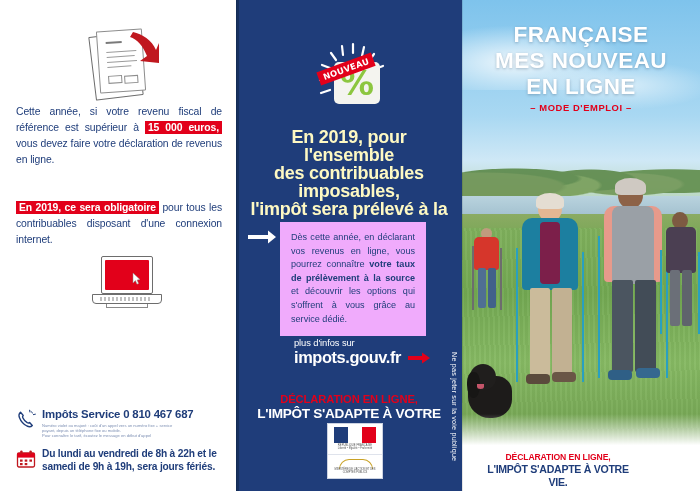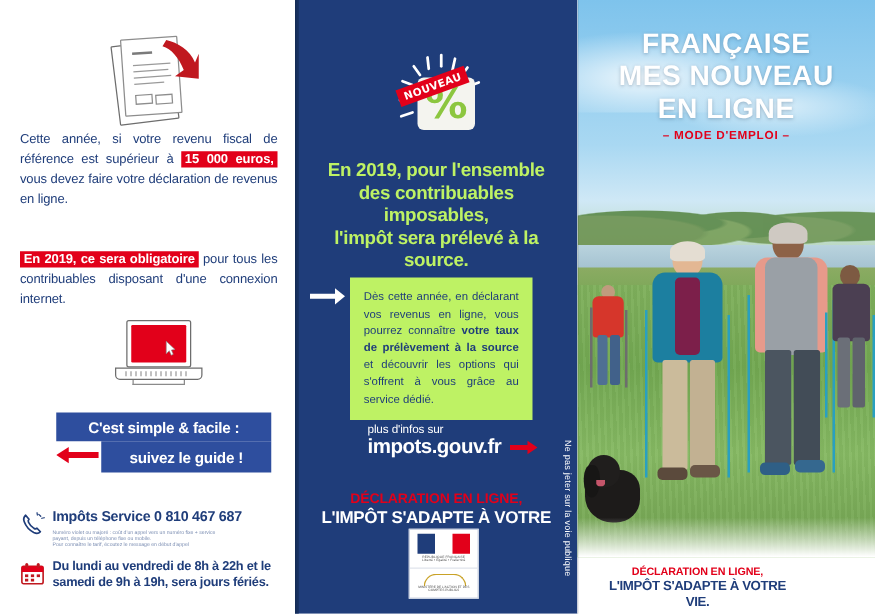--- a/index.html
+++ b/index.html
@@ -136,29 +136,29 @@
   .sparks{position:absolute;left:0;top:0;width:80px;height:78px;}
   .badge-nouveau{
     position:absolute;left:5px;top:20px;
     background:#e2001a;color:#fff;font-weight:bold;font-size:8.4px;
     padding:2px 5px;transform:rotate(-20deg);letter-spacing:.3px;
     font-family:"DejaVu Sans", sans-serif;
   }
 
   .mid-lead{
     position:absolute;left:10px;top:128px;width:206px;
-    color:#bef264;font-weight:bold;font-size:15px;line-height:18px;
+    color:#fef9c3;font-weight:bold;font-size:18px;line-height:18px;
     text-align:center;letter-spacing:-.25px;
   }
 
   
   .mid-arrow{position:absolute;left:12px;top:228px;width:28px;height:18px;}
   .mid-card{
     position:absolute;left:44px;top:222px;width:146px;
-    background:#bef264;color:#1f3d7a;
+    background:#f0abfc;color:#1f3d7a;
     box-sizing:border-box;padding:9px 11px 10px 11px;
     font-size:9.1px;line-height:13.6px;text-align:justify;
   }
   .mid-card b{font-weight:bold;}
 
   .mid-more{
     position:absolute;left:32px;top:337px;width:180px;color:#ffffff;margin-left:26px;
   }
   .mid-more .small{font-size:9.4px;line-height:11px;letter-spacing:-.1px;}
   .mid-more .big{
@@ -316,27 +316,20 @@
       <div class="screen-out"></div>
       <div class="screen-in"></div>
       <svg class="cursor" viewBox="0 0 9 13">
         <path d="M1 1 L1 11 L3.4 8.6 L5 12.2 L6.6 11.4 L5.1 8 L8 7.6 Z" fill="#ffffff" stroke="#8a8a8a" stroke-width=".5"></path>
       </svg>
       <div class="base"></div>
       <div class="kbd"></div>
       <div class="foot"></div>
     </div>
 
-    <div class="cta-box">
-      <div class="cta-row1">C'est simple &amp; facile :</div>
-      <div class="cta-row2">suivez le guide !</div>
-      <svg class="cta-arrow" viewBox="0 0 34 16">
-        <path d="M0 8 L10 1.5 L10 5.6 L34 5.6 L34 10.4 L10 10.4 L10 14.5 Z" fill="#e2001a"></path>
-      </svg>
-    </div>
 
     <div class="contact">
       <div class="contact-row">
         <svg class="ic-phone" viewBox="0 0 22 22">
           <path d="M4.5 3.2 C3 4.6 2.6 6.4 3.4 8.4 C4.6 11.6 7.6 15.2 11 17 C13 18 15 17.8 16.3 16.4 L13.6 13.6 C12.9 14.2 12.1 14.2 11.2 13.7 C9.4 12.6 7.6 10.6 6.8 8.8 C6.4 7.9 6.5 7.1 7.2 6.4 Z" fill="none" stroke="#1f3d7a" stroke-width="1.4" stroke-linejoin="round"></path>
           <path d="M15 2.5 L16.6 4" stroke="#1f3d7a" stroke-width="1" stroke-linecap="round"></path>
           <path d="M17.4 5.6 L19.4 5.2" stroke="#1f3d7a" stroke-width="1" stroke-linecap="round"></path>
           <path d="M13.6 1.2 L13.9 3" stroke="#1f3d7a" stroke-width="1" stroke-linecap="round"></path>
         </svg>
         <div>

